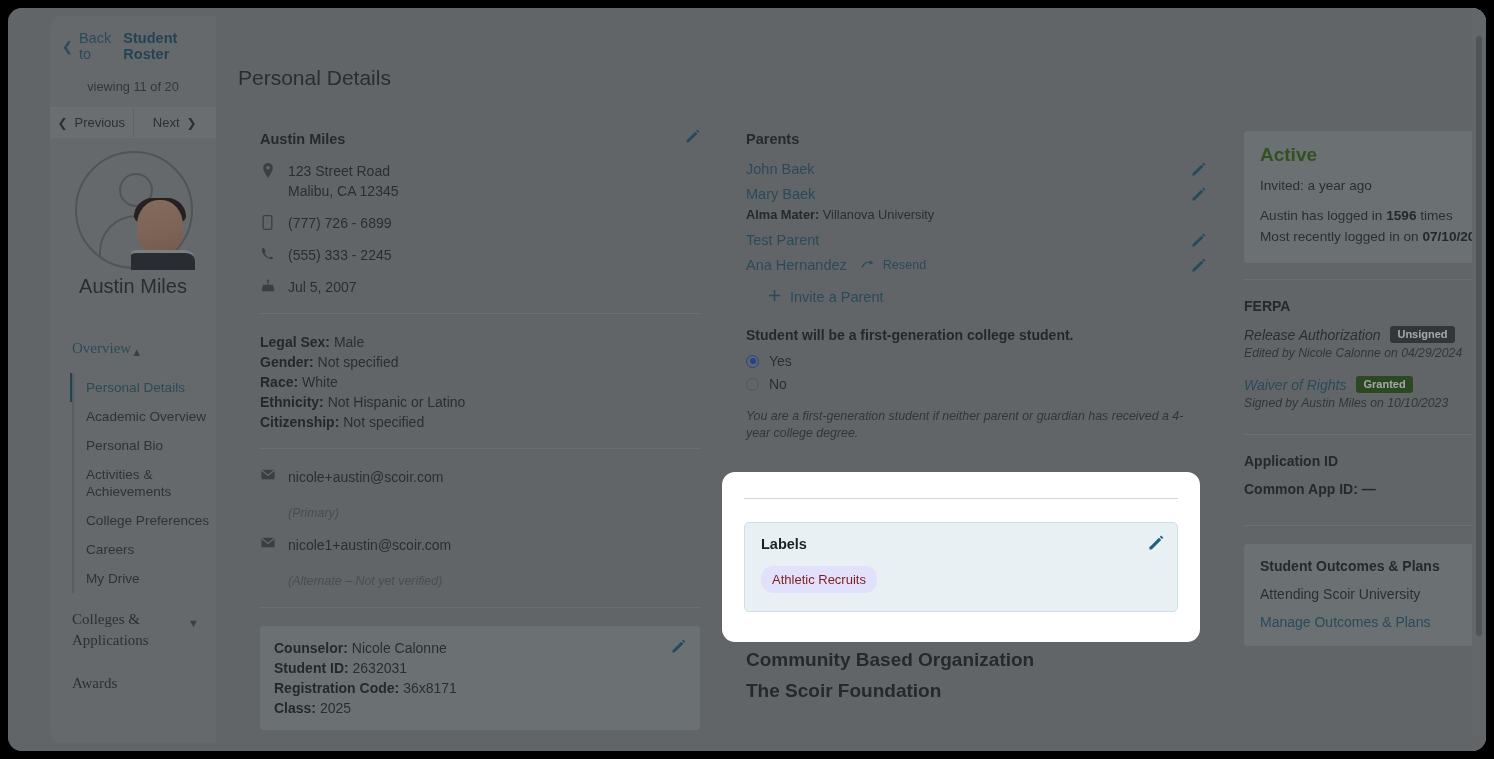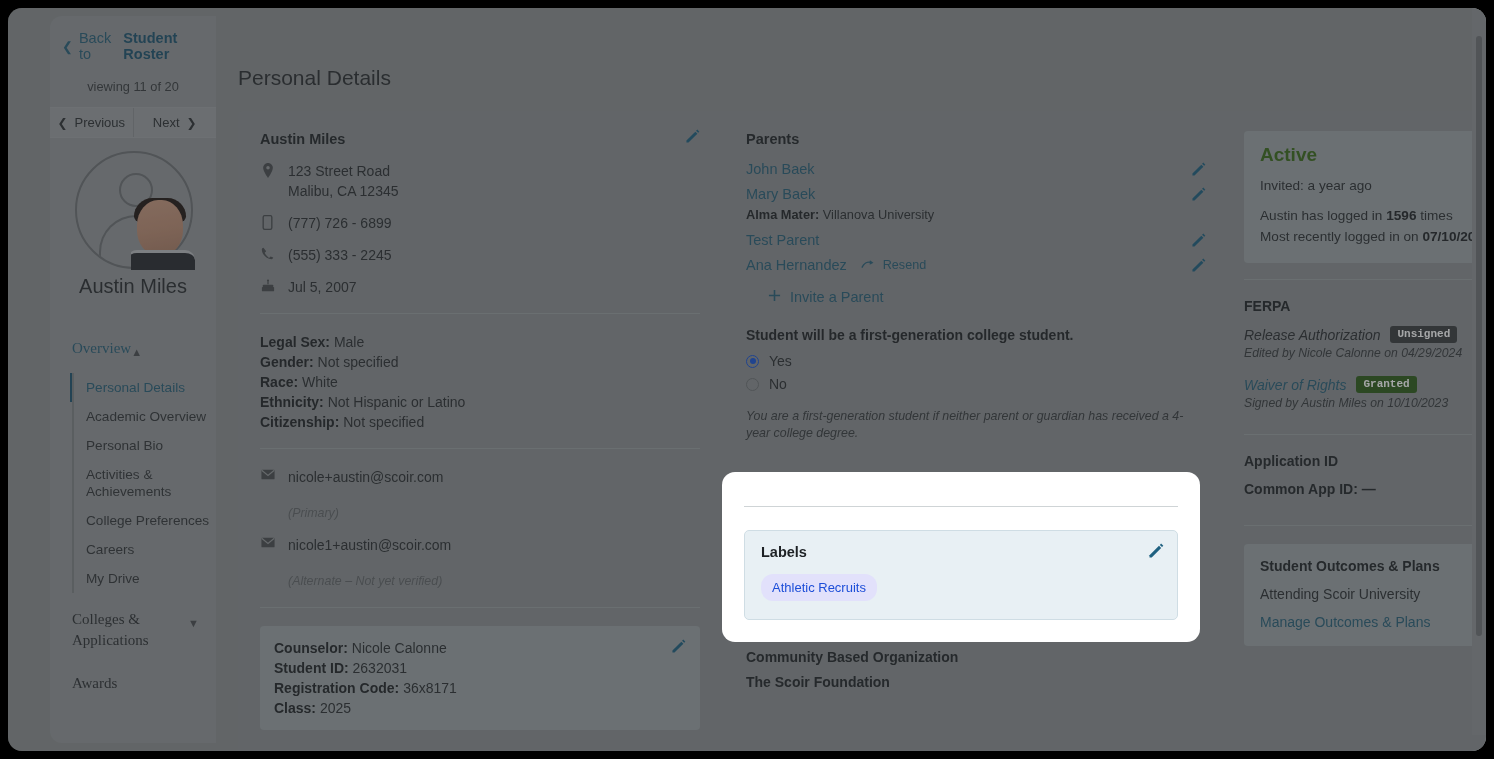--- a/index.html
+++ b/index.html
@@ -243,61 +243,61 @@
   .status-line { font-size: 13.6px; color: #2d3134; line-height: 21px; }
   .status-line b { color: #23272a; }
   .gap { height: 9px; }
 
   .sec-hd { font-size: 14px; font-weight: bold; color: #24282b; margin-bottom: 12px; }
   .ferpa-row { display: flex; align-items: center; gap: 10px; }
   .ferpa-name { font-size: 14px; color: #2d3134; font-style: italic; }
   .ferpa-name.link { color: #2a6179; cursor: pointer; }
   .badge {
     font-size: 11px; font-weight: bold; color: #ffffff;
-    padding: 2px 7px 3px 7px; border-radius: 3px; font-family: Liberation Mono, monospace;
+    padding: 2px 7px 3px 7px; border-radius: 3px;
   }
   .badge.dark { background: #3b3f41; }
   .badge.green { background: #2f5e1d; }
   .ferpa-sub { font-size: 12.2px; font-style: italic; color: #3a3e41; margin: 3px 0 16px 0; }
 
   .outcomes {
     background: #9ba3a6; border-radius: 4px;
     padding: 14px 16px 16px 16px; margin-top: 4px;
   }
   .out-line { font-size: 14px; color: #2d3134; margin-bottom: 12px; }
   .out-link { font-size: 14px; color: #2a6179; cursor: pointer; }
 
   .supporters-hd { font-size: 14px; font-weight: bold; color: #24282b; margin-bottom: 11px; }
-  .sup-b { font-size: 14px; font-weight: bold; color: #24282b; margin-bottom: 9px; }
+  .sup-b { font-size: 19px; font-weight: bold; color: #24282b; margin-bottom: 9px; }
   .sup-t { font-size: 13px; color: #2d3134; }
 
   
   #modal {
     position: absolute;
     left: 714px; top: 464px;
     width: 478px; height: 170px;
     background: #ffffff;
     border-radius: 13px;
     z-index: 60;
     overflow: hidden;
   }
-  #modal .m-inner { position: relative; padding: 12px 22px; height: 100%; }
+  #modal .m-inner { position: relative; padding: 4px 22px; height: 100%; }
   #modal .m-hr-top { height: 1px; background: #cfd4d6; margin-top: 22px; }
   #labels-panel {
     margin-top: 23px;
     background: #e8f0f4;
     border: 1px solid #cfdde4;
     border-radius: 5px;
     padding: 13px 16px 18px 16px;
     position: relative;
   }
   #labels-panel .lp-hd { font-size: 14.5px; font-weight: bold; color: #1d2124; }
   .chip {
     display: inline-block; margin-top: 14px;
-    background: #e2e1fb; color: #1d4ed8;
+    background: #e2e1fb; color: #7f1d1d;
     font-size: 13px; padding: 6px 11px; border-radius: 12px;
     cursor: pointer;
   }
   .lp-pencil { position: absolute; right: 14px; top: 12px; }
 </style>
 </head>
 <body>
 
 <div id="app">
 

